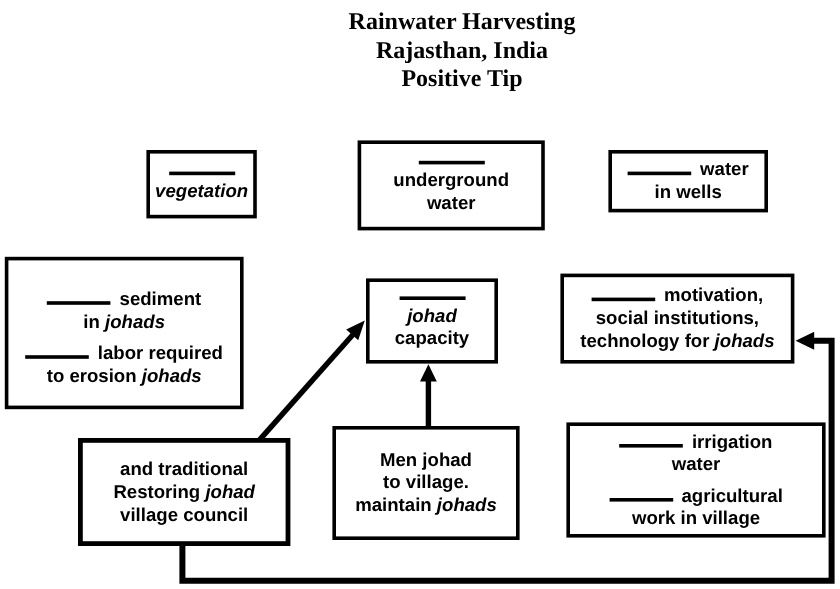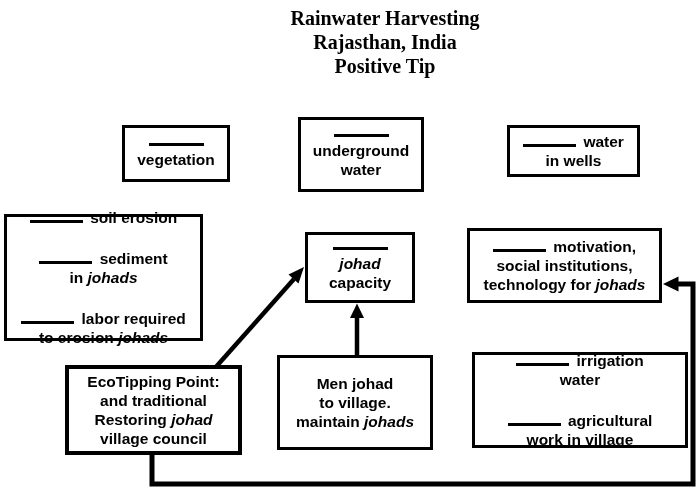--- a/index.html
+++ b/index.html
@@ -14,32 +14,32 @@
     font-weight:bold;font-size:20px;line-height:24px;color:#000;
   }
   svg.connectors{position:absolute;left:0;top:0;z-index:1;}
   .node{
     position:absolute;z-index:2;background:#fff;
     border:3px solid #000;box-sizing:border-box;
     display:flex;flex-direction:column;justify-content:center;align-items:center;
     text-align:center;font-weight:bold;font-size:15.5px;line-height:19px;
   }
   .node .ln{white-space:nowrap;}
-  .gp{margin-top:22px;}
+  .gp{margin-top:7px;}
   .it{font-style:italic;}
   .blank{
     display:inline-block;width:53px;height:3px;
     border-bottom:3px solid #000;margin-right:3px;
   }
   .blankline{
     width:55px;height:0;border-top:3px solid #000;margin:4px auto 4px;
   }
   
-  #n-vegetation{left:122px;top:125px;width:108px;height:57px;}
-  #n-underground{left:298px;top:117px;width:126px;height:75px;}
+  #n-vegetation{left:122px;top:125px;width:92px;height:57px;font-style:italic;}
+  #n-underground{left:298px;top:117px;width:156px;height:75px;}
   #n-wells{left:507px;top:125px;width:133px;height:52px;}
   #n-soil{left:4px;top:214px;width:199px;height:127px;}
   #n-capacity{left:305px;top:232px;width:110px;height:71px;}
   #n-motivation{left:467px;top:228px;width:195px;height:75px;}
   #n-ecotipping{left:65px;top:365px;width:177px;height:90px;border-width:4.5px;}
   #n-men{left:277px;top:355px;width:156px;height:95px;}
   #n-irrigation{left:472px;top:352px;width:216px;height:96px;}
 </style>
 </head>
 <body>
@@ -75,24 +75,20 @@
 
 <div class="node" id="n-wells">
   <div class="ln">
     <span class="blank"></span>
     <span>water</span>
   </div>
   <div class="ln">in wells</div>
 </div>
 
 <div class="node" id="n-soil">
-  <div class="ln">
-    <span class="blank"></span>
-    <span>soil erosion</span>
-  </div>
   <div class="ln gp">
     <span class="blank"></span>
     <span>sediment</span>
   </div>
   <div class="ln">
     <span>in</span>
     <span class="it">johads</span>
   </div>
   <div class="ln gp">
     <span class="blank"></span>
@@ -116,21 +112,20 @@
     <span>motivation,</span>
   </div>
   <div class="ln">social institutions,</div>
   <div class="ln">
     <span>technology for</span>
     <span class="it">johads</span>
   </div>
 </div>
 
 <div class="node" id="n-ecotipping">
-  <div class="ln">EcoTipping Point:</div>
   <div class="ln">and traditional</div>
   <div class="ln">
     <span>Restoring</span>
     <span class="it">johad</span>
   </div>
   <div class="ln">village council</div>
 </div>
 
 <div class="node" id="n-men">
   <div class="ln">Men johad</div>

